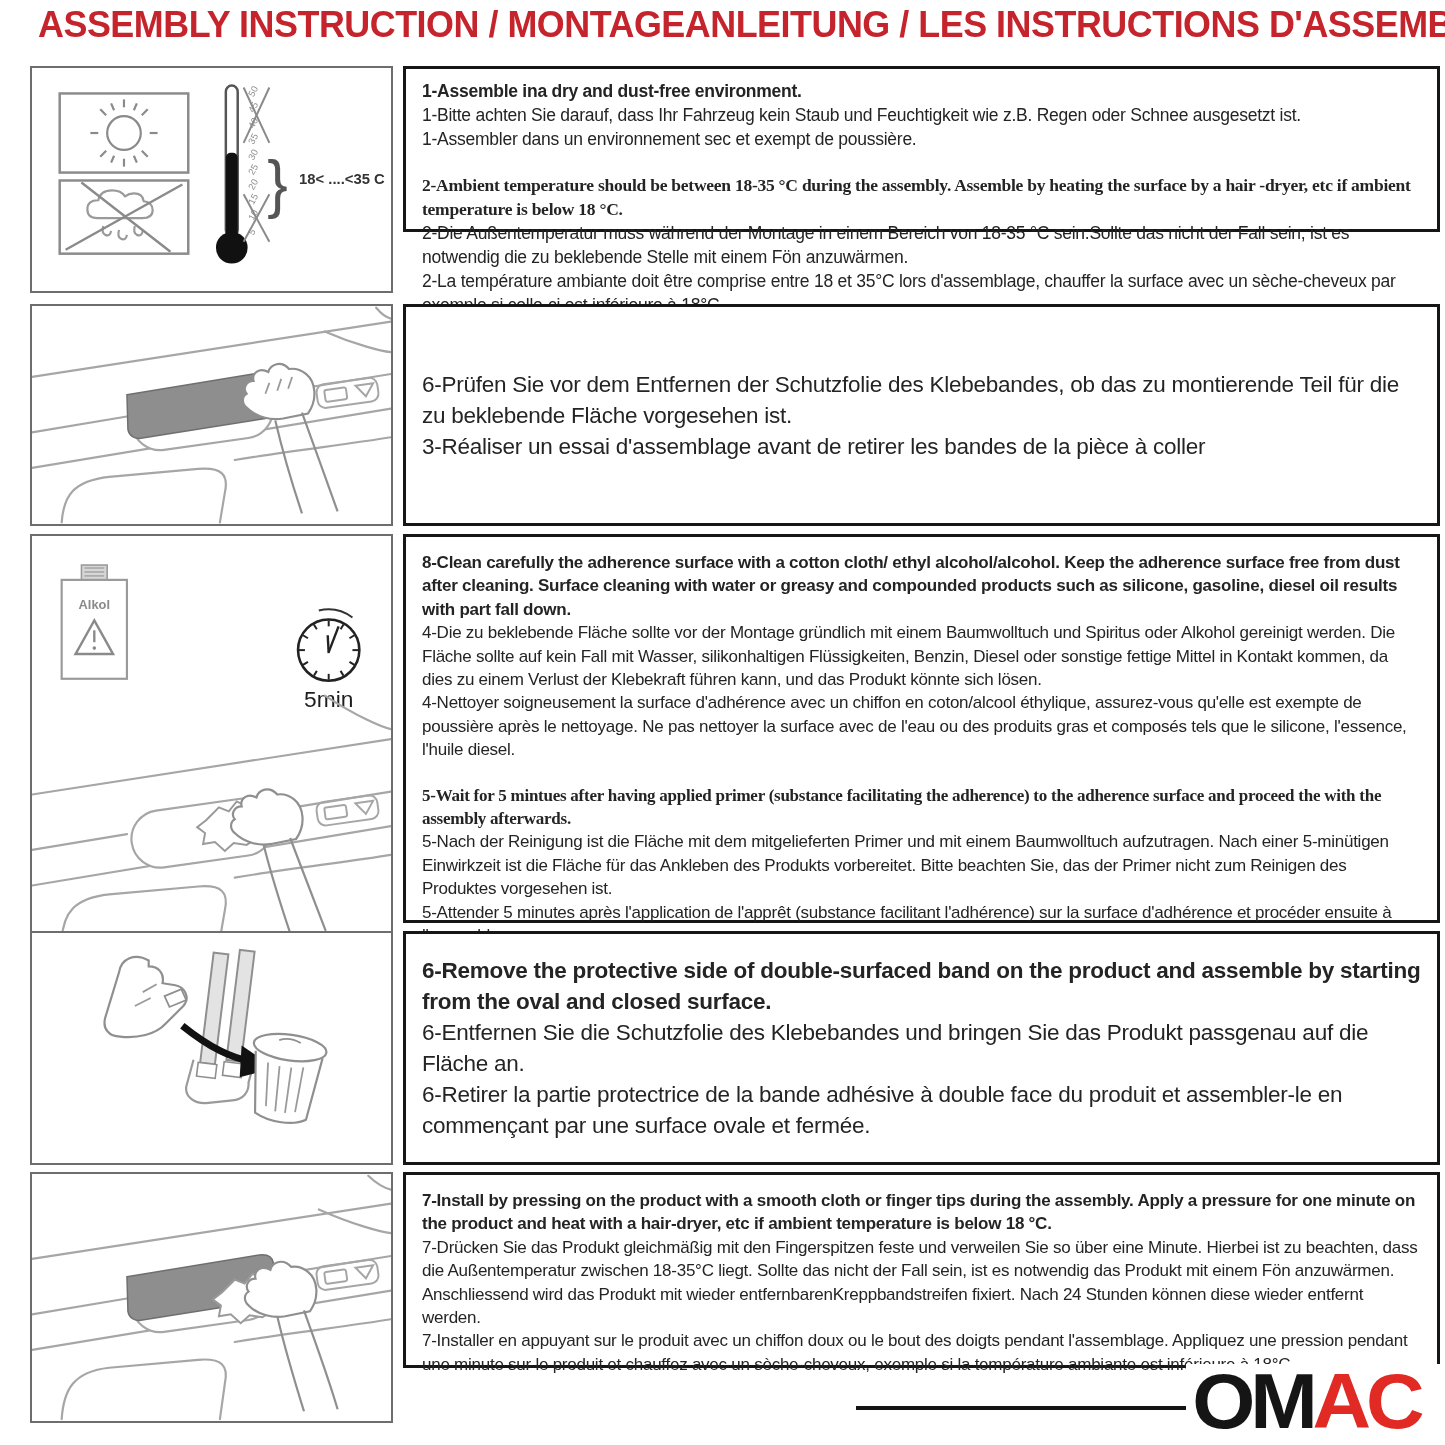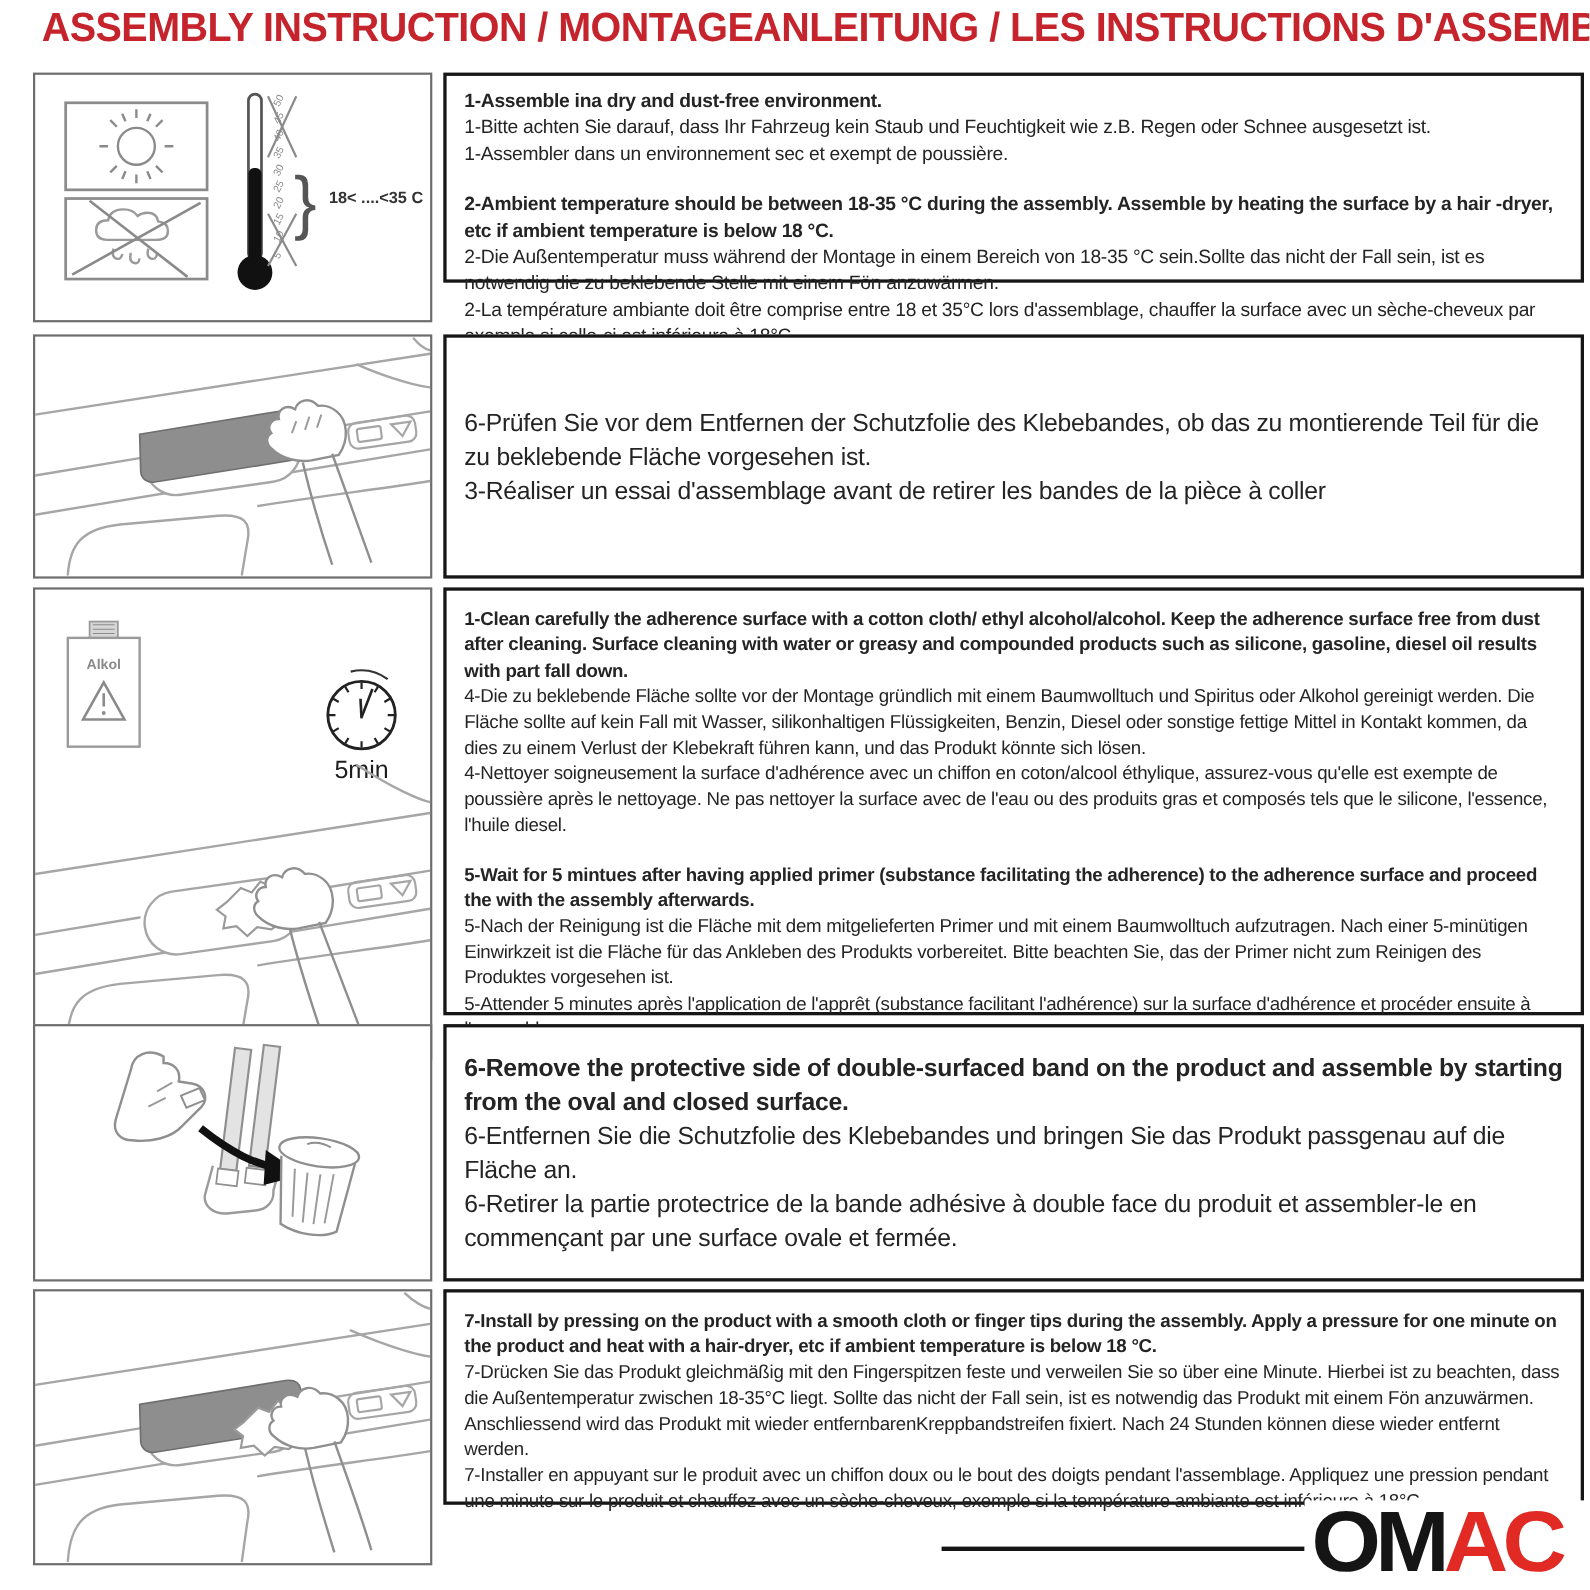--- a/index.html
+++ b/index.html
@@ -8,21 +8,21 @@
   .title{position:absolute;left:38px;top:4px;margin:0;font-size:37px;font-weight:700;
          letter-spacing:-0.5px;white-space:nowrap;transform:scaleX(0.97);transform-origin:left;}
   .row{position:absolute;left:0;width:1445px;}
   .illus{position:absolute;left:30px;top:0;width:363px;margin:0;background:#fff;
          border:2.5px solid #6d6d6d;box-sizing:border-box;}
   .illus svg{display:block;width:100%;height:100%;}
   .textbox{position:absolute;left:403px;top:0;width:1037px;background:#fff;
            border:3px solid #161616;box-sizing:border-box;padding:10px 16px;}
   .textbox p{margin:0;letter-spacing:-0.25px;}
   .b{font-weight:700;}
-  .gap{margin-top:22px !important;}
+  .gap{margin-top:22px !important;font-family:Liberation Serif, serif;}
   .tb-sm p{font-size:17.5px;line-height:24px;}
   .tb-md p{font-size:17px;line-height:23.4px;}
   .tb-lg{display:flex;flex-direction:column;justify-content:center;}
   .tb-lg p{font-size:22.5px;line-height:31px;}
   .divider{position:absolute;height:4px;background:#141414;}
   .logo{position:absolute;font-weight:700;font-size:78px;letter-spacing:-5px;line-height:74px;
         background:#fff;padding-left:6px;transform:scaleX(1.04);transform-origin:left;}
   .logo .lb{color:#151515;} .logo .lr{color:#e02a23;}
   text{font-family:"Liberation Sans","DejaVu Sans",sans-serif;}
 </style>
@@ -87,21 +87,21 @@
         <g stroke="#8a8a8a" stroke-width="2">
           <path d="M214,18 L240,74"></path>
             <path d="M240,18 L214,74"></path>
           <path d="M214,126 L240,174"></path>
             <path d="M240,126 L214,174"></path>
         </g>
         <text x="238" y="131" font-size="62" fill="#555" transform="scale(1,1.05)">}</text>
         <text x="270" y="116" font-size="15" font-weight="bold" fill="#333">18&lt; ....&lt;35 C</text>
       </svg>
     </figure>
-    <div class="textbox tb-sm" style="height:191px">
+    <div class="textbox tb-sm" style="height:166px">
       <p class="b">1-Assemble ina dry and dust-free environment.</p>
       <p>1-Bitte achten Sie darauf, dass Ihr Fahrzeug kein Staub und Feuchtigkeit wie z.B. Regen oder Schnee ausgesetzt ist.</p>
       <p>1-Assembler dans un environnement sec et exempt de poussière.</p>
       <p class="b gap">2-Ambient temperature should be between 18-35 °C  during the assembly. Assemble by heating the surface by a hair -dryer, etc if ambient temperature is below 18 °C.</p>
       <p>2-Die Außentemperatur muss während der Montage in einem Bereich von 18-35 °C  sein.Sollte das nicht der Fall sein, ist es notwendig die zu beklebende Stelle mit einem Fön anzuwärmen.</p>
       <p>2-La température ambiante doit être comprise entre 18 et 35°C lors d'assemblage, chauffer la surface avec un sèche-cheveux par exemple si celle-ci est inférieure à 18°C.</p>
     </div>
   </section>
 
   <section class="row" style="top:304px;height:222px">
@@ -203,21 +203,21 @@
           <path fill="#fff" stroke="#9a9a9a" stroke-width="2" d="M176,96 l13,-13 10,4 8,-10 12,6 -2,11 10,2 -6,11 8,6 -12,8 -13,-2 -9,8 -10,-9 -12,2 2,-11 -8,-6 z"></path>
           <g>
             <path fill="#fff" stroke="#8f8f8f" stroke-width="2.2" d="M248,70 c-8,-9 -19,-5 -21,3 c-9,-5 -17,1 -15,9 c-8,0 -11,8 -7,13 c-5,3 -5,10 0,14 c10,10 25,13 37,11 l25,-5 c10,-14 8,-32 -2,-40 c-5,-4 -11,-6 -17,-5 z"></path>
             <path d="M261,114 C273,146 285,176 297,208" stroke="#8f8f8f" stroke-width="2.2" fill="none"></path>
             <path d="M234,120 C242,152 251,180 261,210" stroke="#8f8f8f" stroke-width="2.2" fill="none"></path>
           </g>
         </g>
       </svg>
     </figure>
     <div class="textbox tb-md" style="height:389px;padding-top:14px">
-      <p class="b">1-Clean carefully the adherence surface with a cotton cloth/ ethyl alcohol/alcohol. Keep the adherence surface free from dust after cleaning. Surface cleaning with water or greasy and compounded products such as silicone, gasoline, diesel oil results with part fall down.</p>
+      <p class="b">8-Clean carefully the adherence surface with a cotton cloth/ ethyl alcohol/alcohol. Keep the adherence surface free from dust after cleaning. Surface cleaning with water or greasy and compounded products such as silicone, gasoline, diesel oil results with part fall down.</p>
       <p>4-Die zu beklebende Fläche sollte vor der Montage gründlich mit einem Baumwolltuch und Spiritus oder Alkohol gereinigt werden. Die Fläche sollte auf kein Fall mit Wasser, silikonhaltigen Flüssigkeiten, Benzin, Diesel oder sonstige fettige Mittel in Kontakt kommen, da dies zu einem Verlust der Klebekraft führen kann, und das Produkt könnte sich lösen.</p>
       <p>4-Nettoyer soigneusement la surface d'adhérence avec un chiffon en coton/alcool éthylique, assurez-vous qu'elle est exempte de poussière après le nettoyage. Ne pas nettoyer la surface avec de l'eau ou des produits gras et composés tels que le silicone, l'essence, l'huile diesel.</p>
       <p class="b gap">5-Wait for 5 mintues after having applied primer (substance facilitating the adherence) to the adherence surface and proceed the with the assembly afterwards.</p>
       <p>5-Nach der Reinigung ist die Fläche mit dem mitgelieferten Primer und mit einem Baumwolltuch aufzutragen. Nach einer 5-minütigen Einwirkzeit ist die Fläche für das Ankleben des Produkts vorbereitet. Bitte beachten Sie, das der Primer nicht zum Reinigen des Produktes vorgesehen ist.</p>
       <p>5-Attender 5 minutes après l'application de l'apprêt (substance facilitant l'adhérence) sur la surface d'adhérence et procéder ensuite à l'assemblage</p>
     </div>
   </section>
 
   <section class="row" style="top:931px;height:234px">
     <figure class="illus" style="height:234px">

